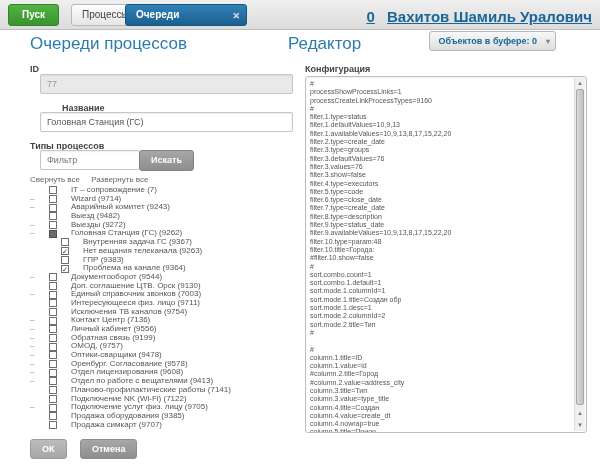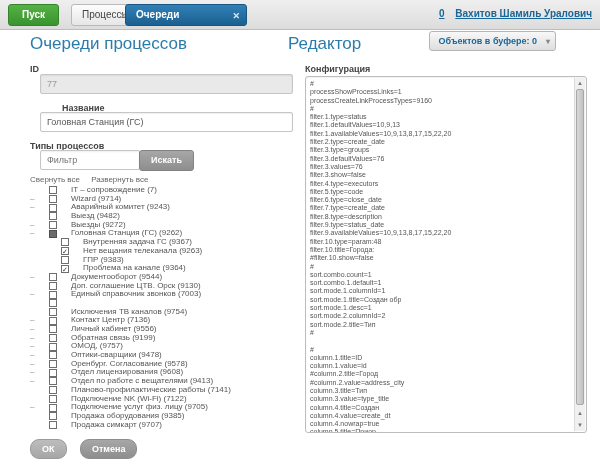--- a/index.html
+++ b/index.html
@@ -15,21 +15,21 @@
     color:#fff; font-size:10px; font-weight:bold; line-height:20px; cursor:pointer; }
   .tab { position:absolute; top:4px; height:22px; border-radius:3px; font-size:10px;
     line-height:20px; padding:0 22px 0 10px; cursor:pointer; }
   .tab .x { position:absolute; right:6px; top:0; line-height:22px; font-size:9px; }
   .tab.inactive { left:71px; background:linear-gradient(#fdfdfd,#e6e6e6);
     border:1px solid #b9b9b9; color:#444; width:63px; }
   .tab.inactive .x { color:#999; }
   .tab.active { left:125px; background:linear-gradient(#3181b7,#1b608f);
     border:1px solid #175680; color:#fff; font-weight:bold; width:122px; }
   .tab.active .x { color:#dce9f2; }
-  .user-area { position:absolute; right:8px; top:8px; font-size:10px; font-weight:bold; }
+  .user-area { position:absolute; right:8px; top:8px; font-size:15px; font-weight:bold; }
   .user-area a { color:#1a6698; text-decoration:underline; cursor:pointer; margin-left:8px; }
 
   
   .page-title { position:absolute; top:34px; font-size:17px; font-weight:normal;
     color:#2b7cab; }
   #left-title { left:30px; }
   #right-title { left:288px; }
 
   .buffer-btn { position:absolute; right:8px; top:31px; height:20px; padding:0 18px 0 9px;
     background:linear-gradient(#f8f8f8,#dedede); border:1px solid #b5b5b5; border-radius:3px;
@@ -62,21 +62,21 @@
   .tree-row .dash { display:inline-block; width:9px; color:#888; text-align:left;
     flex:0 0 9px; }
   .tree-row.child { padding-left:12px; }
   .cb { display:inline-block; width:8px; height:8px; border:1px solid #6e6e6e;
     background:#fff; margin-right:4px; flex:0 0 8px; font-size:7px; line-height:7px;
     text-align:center; color:#333; cursor:pointer; }
   .cb.partial { background:#6b6b6b; border-color:#4f4f4f; }
   .tree-label { overflow:hidden; }
 
   .btn-row { position:absolute; left:30px; top:438px; }
-  .ok-btn, .cancel-btn { display:inline-block; height:20px; padding:0 11px; border-radius:9px;
+  .ok-btn, .cancel-btn { display:inline-block; height:20px; padding:0 11px; border-radius:3px;
     color:#fff; font-size:9px; font-weight:bold; line-height:18px; cursor:pointer;
     border:1px solid #8d8d8d; }
   .ok-btn { background:linear-gradient(#bdbdbd,#a6a6a6); margin-right:9px; border-color:#9b9b9b; }
   .cancel-btn { background:linear-gradient(#a7a7a7,#8e8e8e); }
 
   
   #config-label { left:305px; top:64px; }
   .config-box { position:absolute; left:305px; top:76px; width:282px; height:357px;
     border:1px solid #bdbdbd; border-radius:3px; background:#fff;
     box-shadow:inset 0 1px 2px rgba(0,0,0,.06); }
@@ -196,20 +196,21 @@
         <span class="tree-label">Доп. соглашение ЦТВ. Орск (9130)</span>
       </div>
       <div class="tree-row">
         <span class="dash">–</span>
         <span class="cb unchecked"></span>
         <span class="tree-label">Единый справочник звонков (7003)</span>
       </div>
       <div class="tree-row">
         <span class="dash"></span>
         <span class="cb unchecked"></span>
+        <span class="tree-label">Интересующееся физ. лицо (9711)</span>
       </div>
       <div class="tree-row">
         <span class="dash"></span>
         <span class="cb unchecked"></span>
         <span class="tree-label">Исключения ТВ каналов (9754)</span>
       </div>
       <div class="tree-row">
         <span class="dash">–</span>
         <span class="cb unchecked"></span>
         <span class="tree-label">Контакт Центр (7136)</span>

